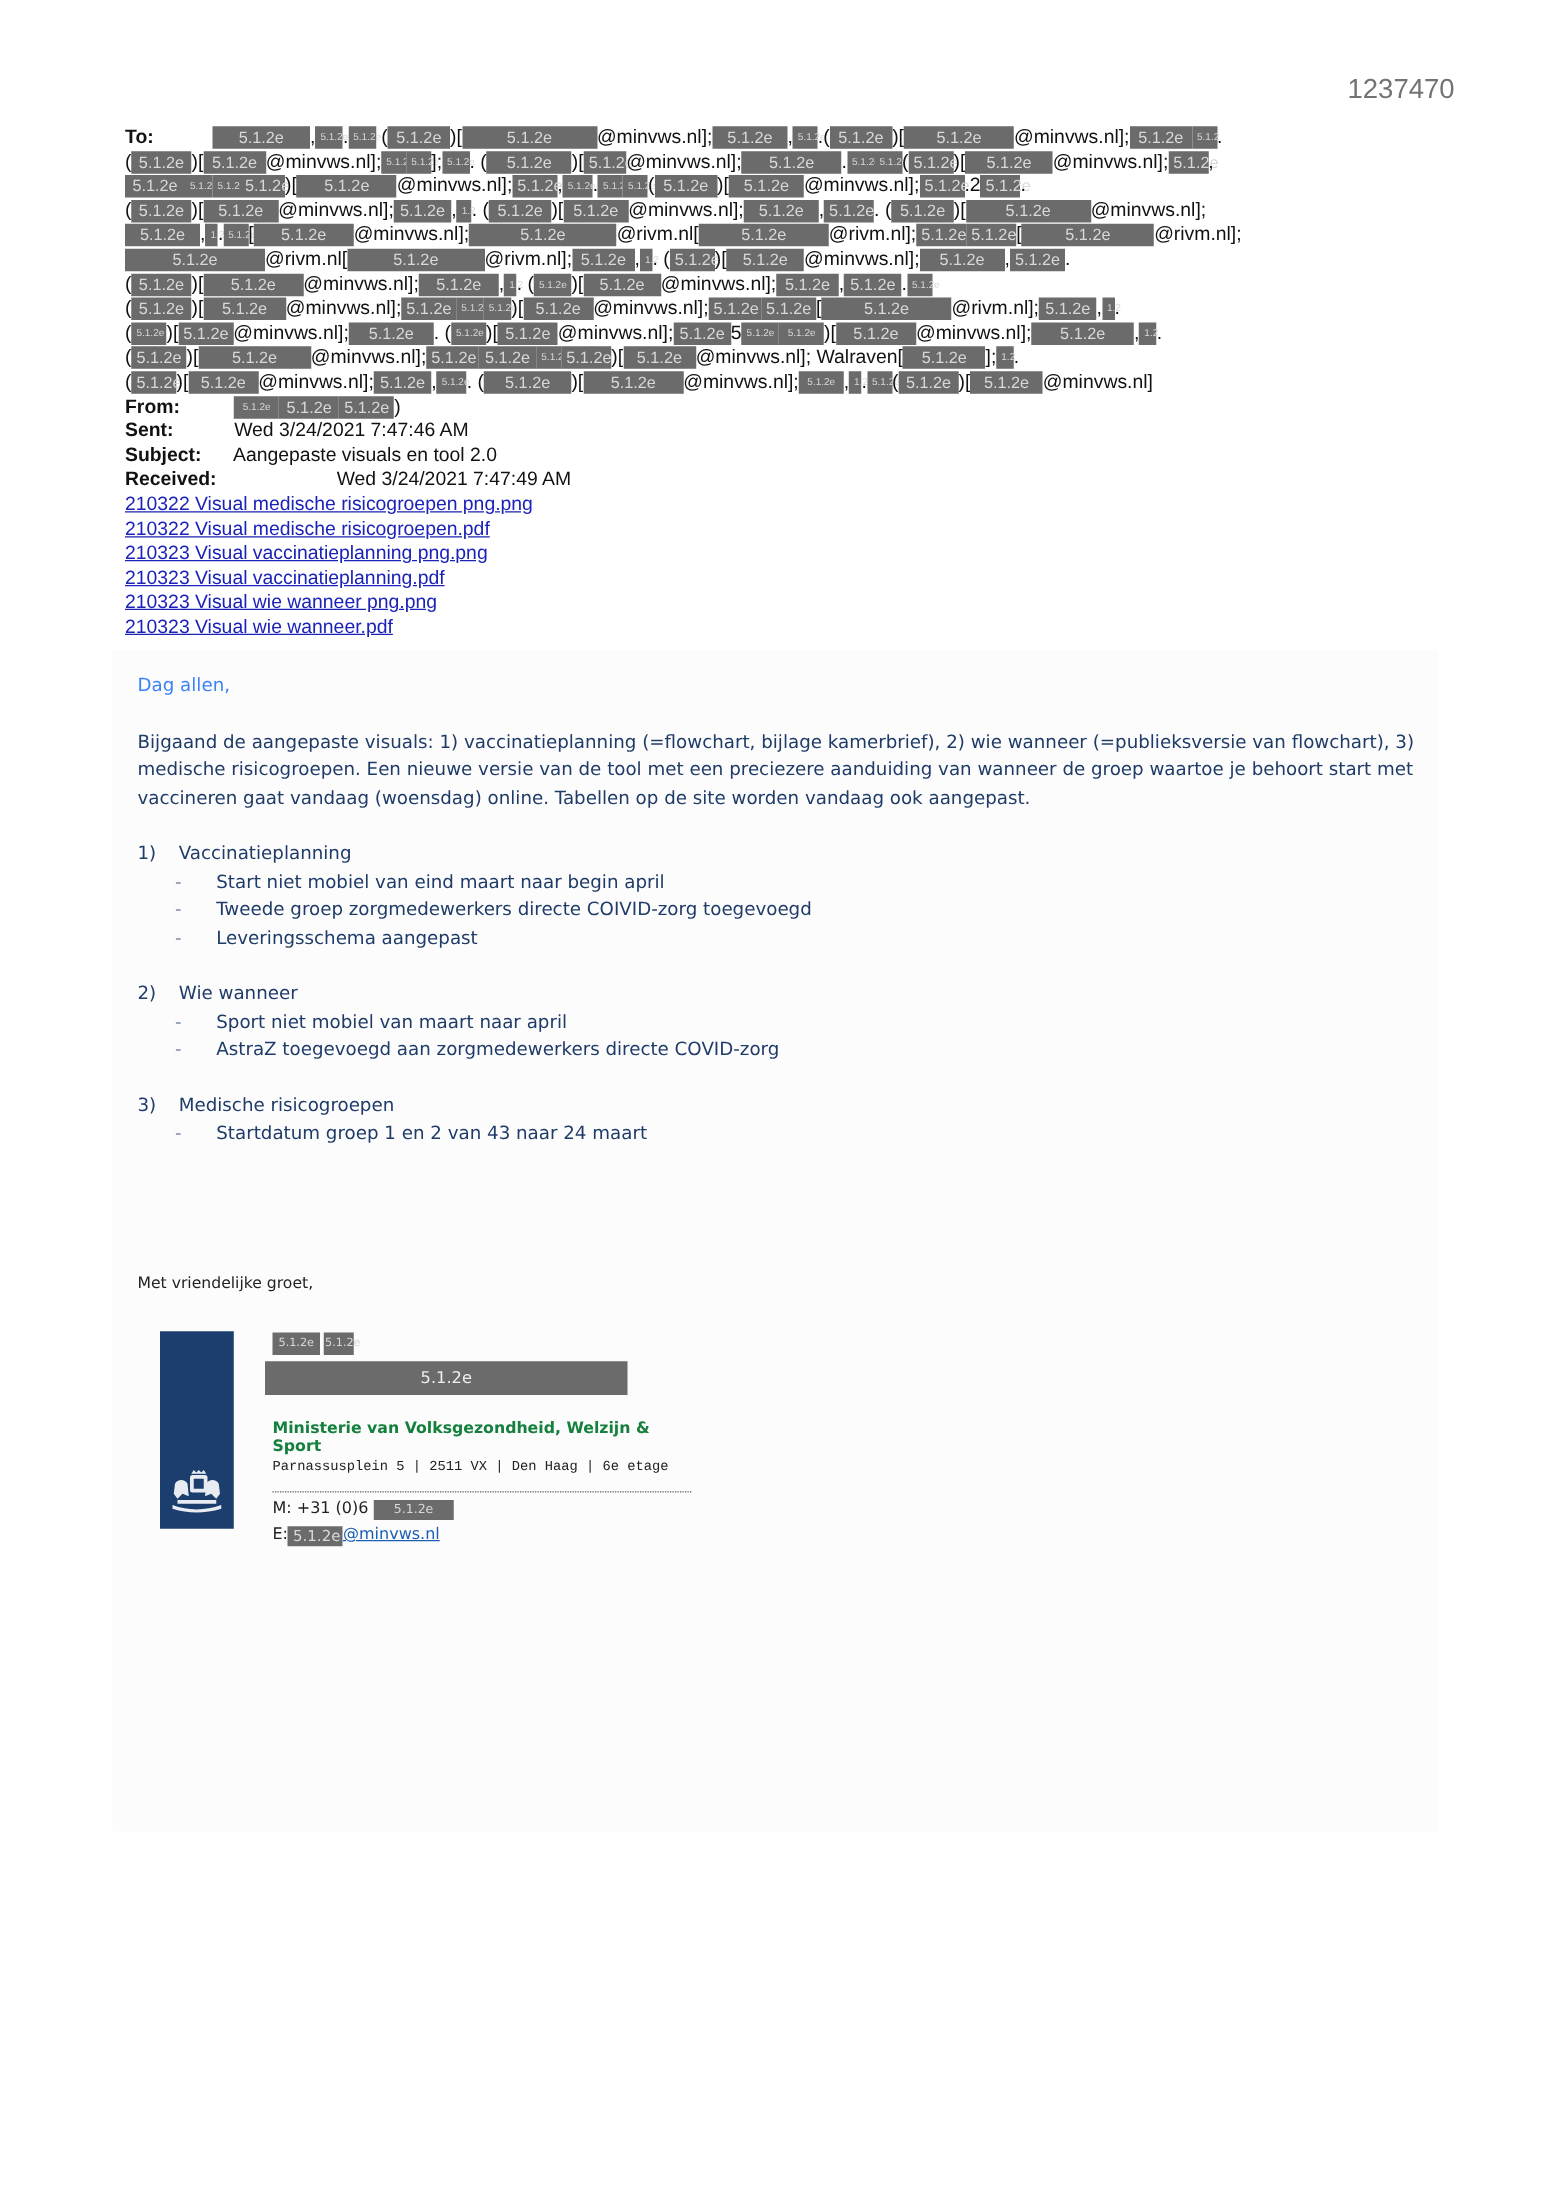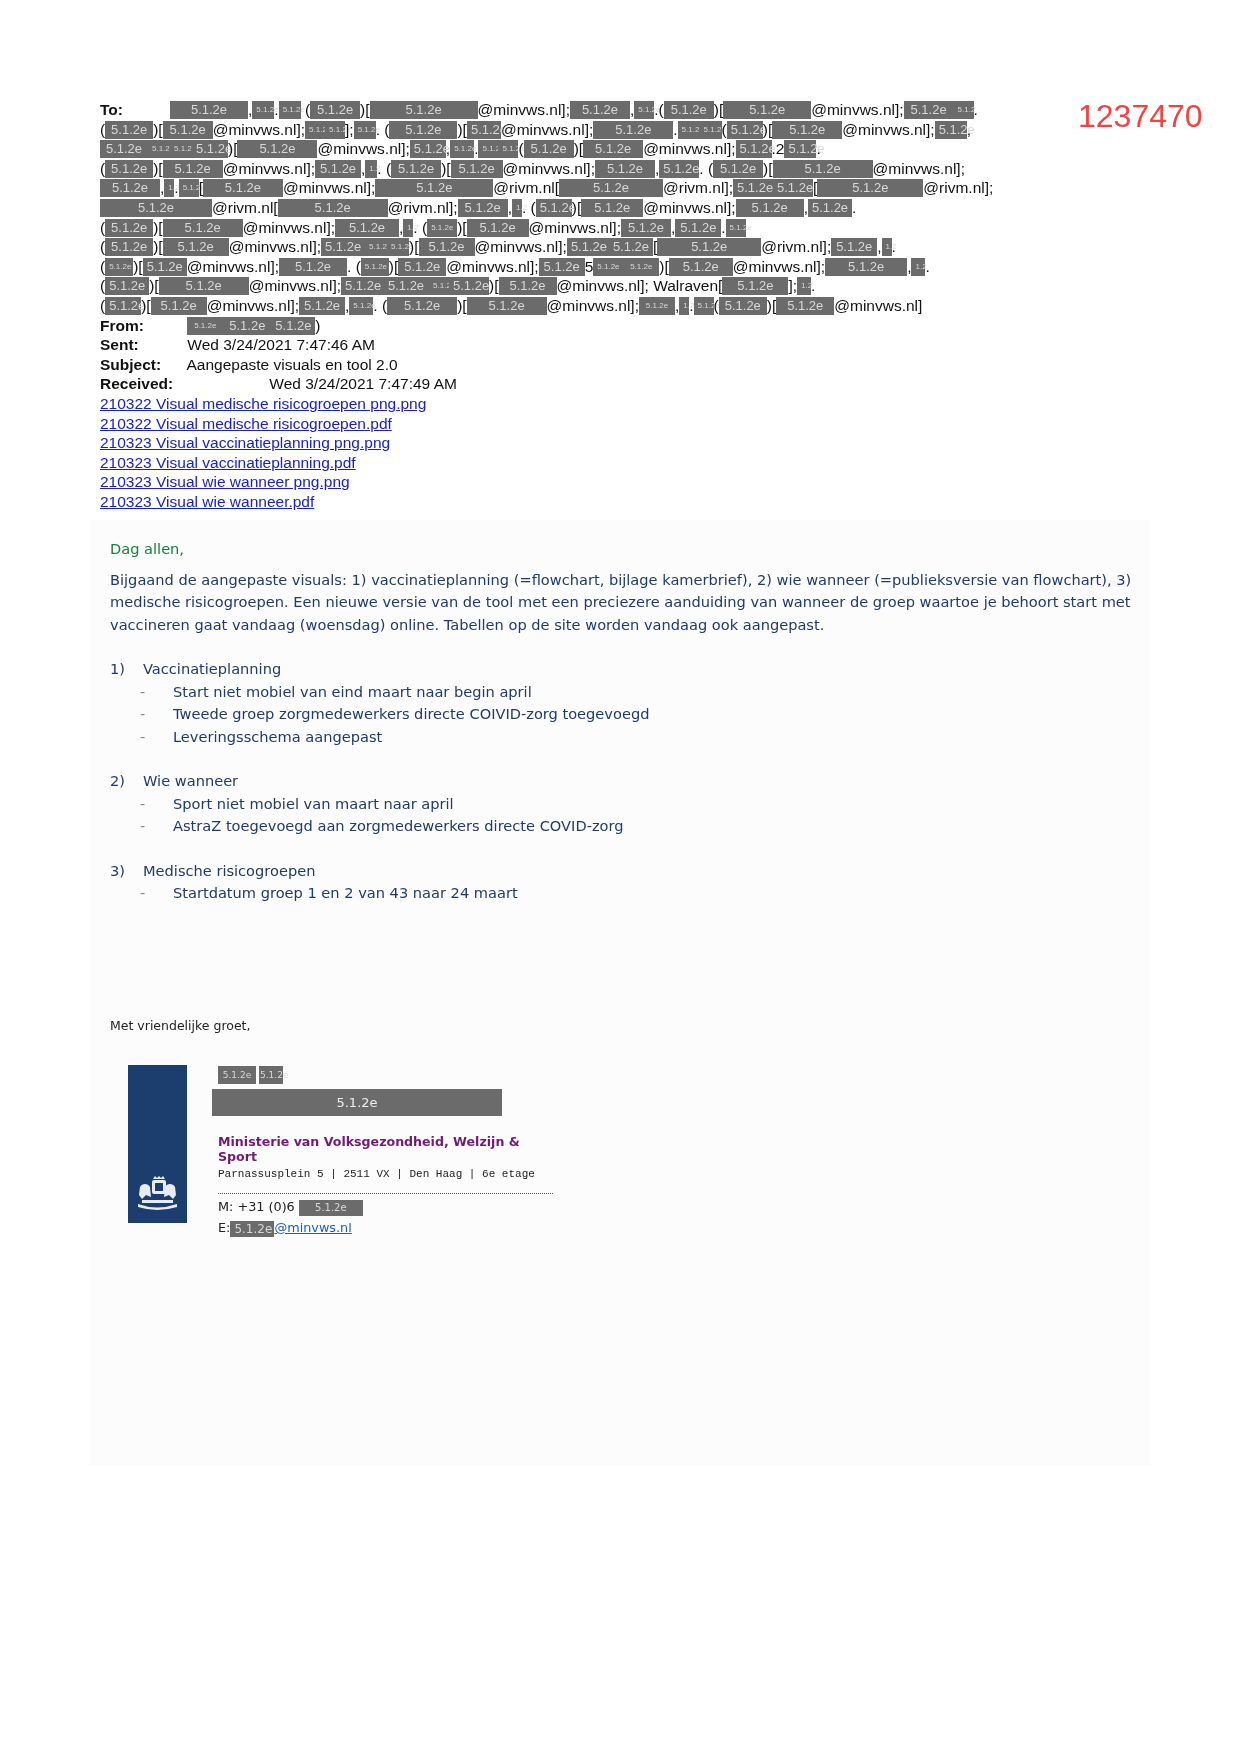--- a/index.html
+++ b/index.html
@@ -1,45 +1,45 @@
 <!DOCTYPE html>
 <html><head>
 <meta charset="utf-8">
 <style>
   html, body { margin: 0; padding: 0; background: #ffffff; }
   body { width: 1241px; height: 1754px; position: relative; overflow: hidden; font-family: "Liberation Sans", sans-serif; color: #111; }
-  .docnum { position: absolute; top: 58px; left: 1078px; font-size: 32px; color: #ef4444; font-family: "Liberation Sans", sans-serif; margin-top: 40px; }
+  .docnum { position: absolute; top: 58px; left: 1078px; font-size: 22px; color: #737373; font-family: "Liberation Sans", sans-serif; }
   .header { position: absolute; top: 100px; left: 100px; width: 1060px; font-size: 15.5px; line-height: 19.6px; }
   .hl { white-space: nowrap; height: 19.6px; }
   .lbl { font-weight: bold; display: inline-block; }
   .red { display: inline-block; background: #6b6b6b; color: #d8d8d8; font-size: 13px; line-height: 18px; height: 18px; vertical-align: top; margin-top: 1px; text-align: center; padding: 0 4px; box-sizing: border-box; }
   .red.sm { font-size: 8px; }
   .pt { color: #111; }
   .meta-row { height: 19.6px; white-space: nowrap; }
   .meta-row .lbl { width: 83px; }
   .links { margin-top: 0; }
   .links a { display: block; color: #1b22b8; text-decoration: underline; font-size: 15.5px; line-height: 19.6px; }
   .panel { position: absolute; top: 520px; left: 90px; width: 1060px; height: 945px; background: #fcfcfc; }
   .body { position: absolute; top: 538px; left: 110px; width: 1030px; font-family: "DejaVu Sans", sans-serif; font-size: 14.6px; line-height: 22.5px; color: #1f3b68; }
-  .greet { color: #15803d; margin-bottom: 8px; }
+  .greet { color: #3b82f6; margin-bottom: 22px; }
   .para { margin: 0 0 22px 0; }
   .ol { margin-top: 0; }
   .oli { display: flex; }
   .oli .num { width: 33px; }
   .sub { display: flex; padding-left: 30px; }
   .sub .dash { width: 33px; color: #7a8aa6; }
   .gap { height: 22px; }
   .sig { position: absolute; top: 1018px; left: 110px; font-family: "DejaVu Sans", sans-serif; font-size: 12.5px; color: #222; }
   .logo { position: absolute; top: 1065px; left: 128px; width: 59px; height: 158px; background: #1b3e6e; }
   .crest { position: absolute; bottom: 12px; left: 6px; width: 47px; height: 36px; }
   .card { position: absolute; top: 1065px; left: 218px; width: 340px; font-family: "DejaVu Sans", sans-serif; font-size: 12.8px; color: #222; }
   .card .r1 { height: 22px; }
   .card .r1 .red { font-size: 9px; height: 18px; line-height: 18px; margin-right: 3px; }
   .card .r2 { background: #6b6b6b; color: #eee; height: 27px; width: 290px; text-align: center; line-height: 27px; font-size: 13px; margin-left: -6px; margin-top: 2px; }
-  .card .ministry { margin-top: 18px; font-weight: bold; color: #701a75; font-size: 12.6px; }
+  .card .ministry { margin-top: 18px; font-weight: bold; color: #15803d; font-size: 12.6px; }
   .card .addr { margin-top: 4px; font-size: 11px; font-family: Liberation Mono, monospace; }
   .card .dots { margin-top: 4px; border-bottom: 1px dotted #555; width: 335px; height: 9px; }
   .card .m { margin-top: 5px; }
   .card .m .red, .card .e .red { font-size: 10px; height: 16px; line-height: 16px; }
   .card .e { margin-top: 4px; }
   .card .e a { color: #1a5fb4; text-decoration: underline; }
 </style>
 </head>
 <body>
 

